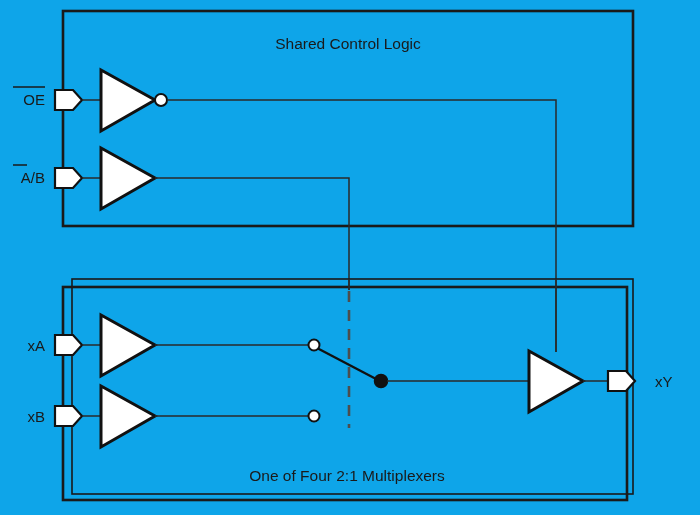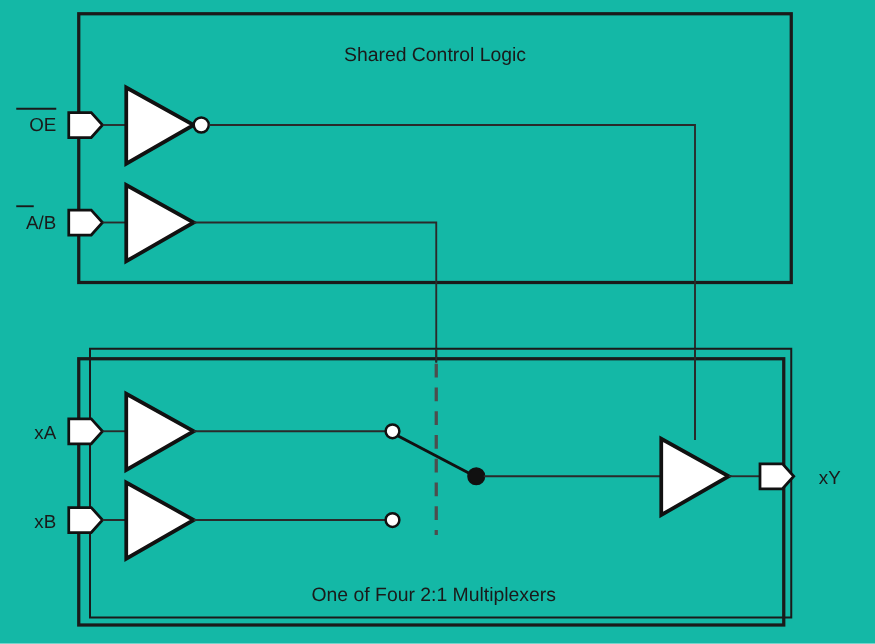--- a/index.html
+++ b/index.html
@@ -10,21 +10,21 @@
   body {
     width: 700px;
     height: 515px;
     font-family: "Liberation Sans", sans-serif;
     overflow: hidden;
   }
   #diagram-root {
     position: relative;
     width: 700px;
     height: 515px;
-    background: #14b8a6;
+    background: #0ea5e9;
   }
   svg#schematic {
     display: block;
     width: 700px;
     height: 515px;
   }
   .box-stroke   { fill: none; stroke: #1a1a1a; stroke-width: 2.6; }
   .box-inner    { fill: none; stroke: #1a1a1a; stroke-width: 1.6; }
   .wire         { fill: none; stroke: #2a2a2a; stroke-width: 1.5; }
   .gate         { fill: #ffffff; stroke: #111111; stroke-width: 3.0; stroke-linejoin: miter; }

